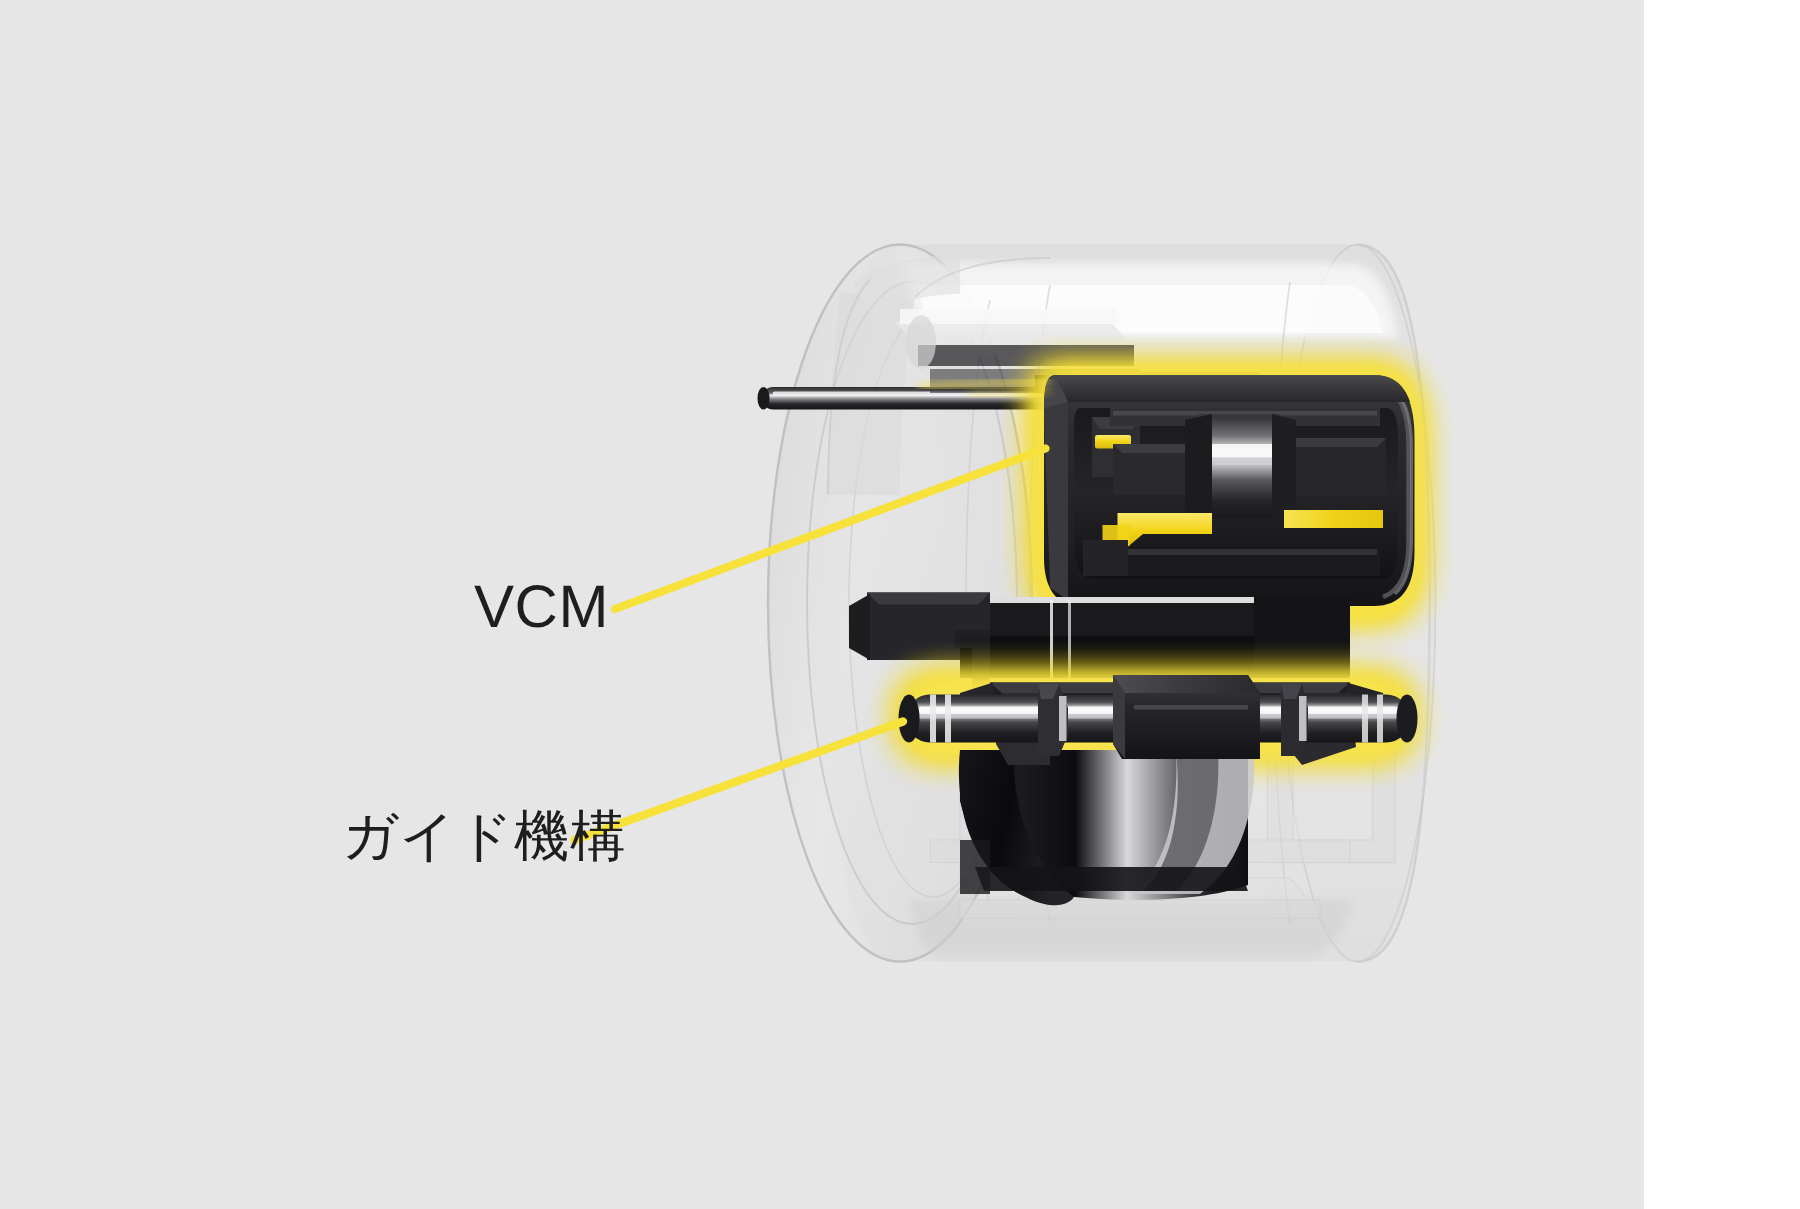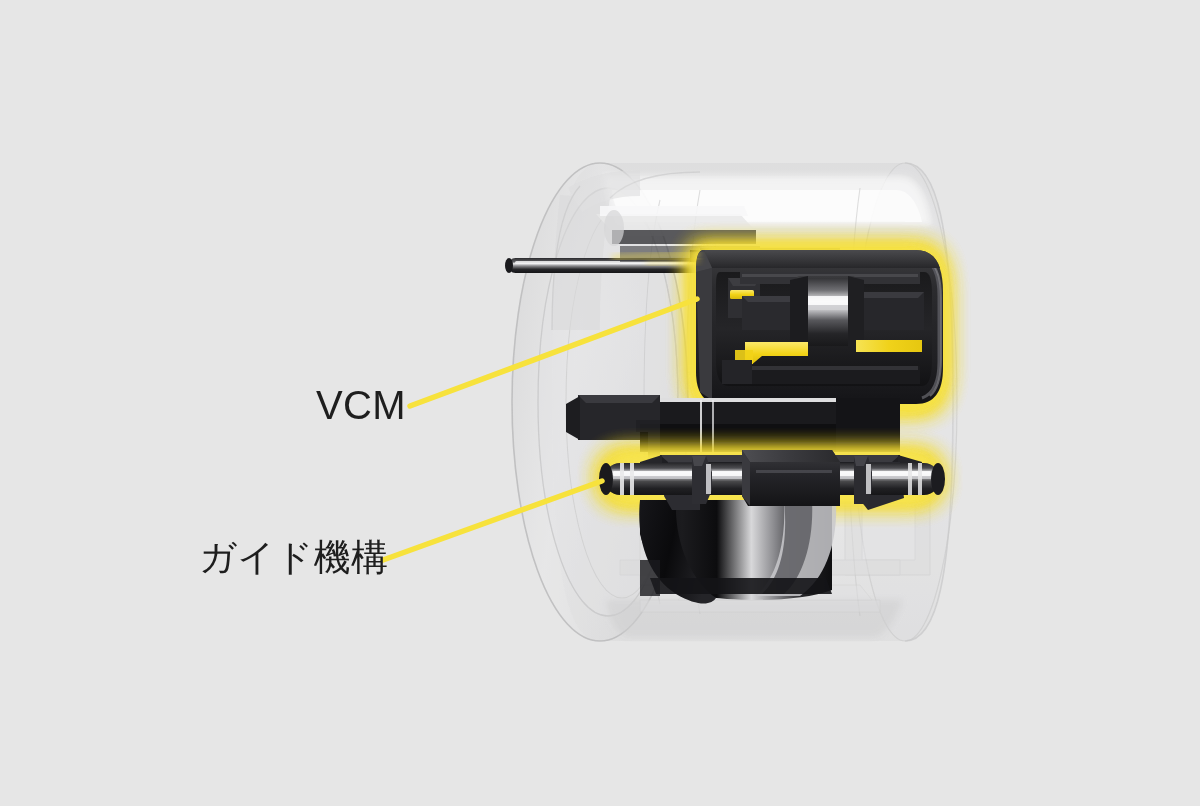--- a/index.html
+++ b/index.html
@@ -4,21 +4,21 @@
 <style>
   * { box-sizing: border-box; }
   html, body {
     margin: 0; padding: 0;
     width: 1200px; height: 806px;
     overflow: hidden;
     font-family: "Liberation Sans", "DejaVu Sans", sans-serif;
   }
   #stage {
     position: relative;
-    width: 1200px;
+    width: 1096px;
     height: 806px;
     background: #e6e6e6;
   }
   #diagram-svg {
     position: absolute;
     left: 0; top: 0;
     width: 1200px; height: 806px;
     display: block;
   }
   .callout-label {
@@ -411,15 +411,15 @@
     <path d="M 660,452 L 912,452" stroke="#f6e04a" stroke-width="5" opacity="0.6" filter="url(#fSoft)"></path>
 
     <g>
       <line id="leader-vcm" x1="410" y1="406" x2="697" y2="299" stroke="#f7e23c" stroke-width="5.5" stroke-linecap="round"></line>
       <line id="leader-guide" x1="383" y1="560" x2="602" y2="481" stroke="#f7e23c" stroke-width="5.5" stroke-linecap="round"></line>
     </g>
   </svg>
 
   <div id="label-vcm" class="callout-label" style="color: rgb(30, 30, 30);">VCM</div>
 
-  <div id="label-guide" class="callout-label" style="color: rgb(30, 30, 30);">ガイド機構</div>
+  <div id="label-guide" class="callout-label" style="color: rgb(30, 30, 30); margin-left: 29px;">ガイド機構</div>
 
 </div>
 
 </body></html>

